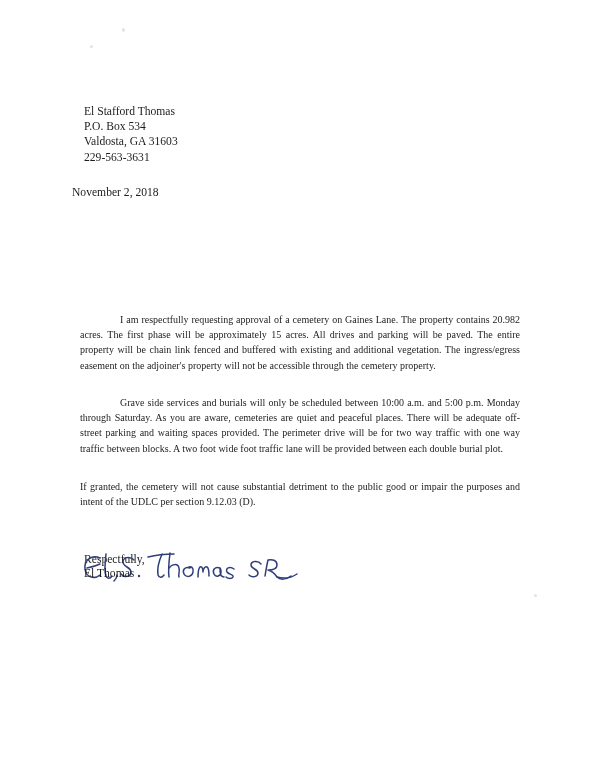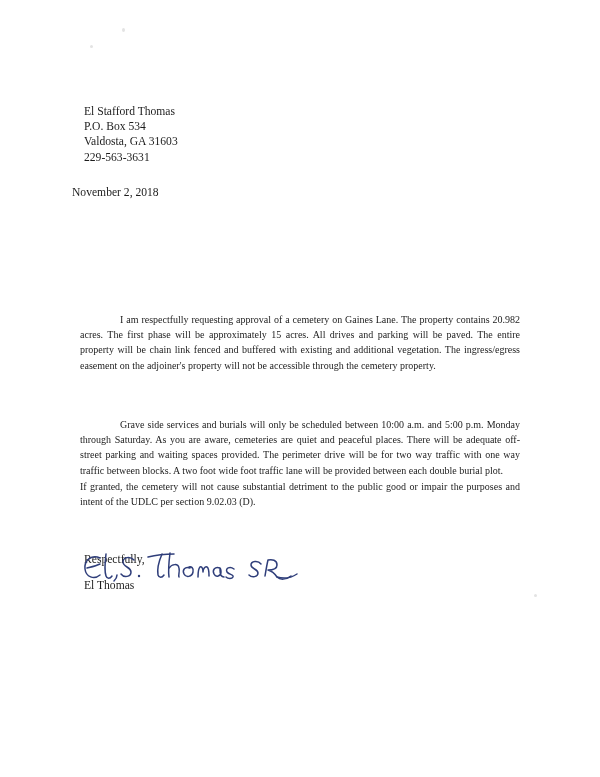--- a/index.html
+++ b/index.html
@@ -50,25 +50,25 @@
   .para {
     position: absolute;
     left: 58px;
     width: 440px;
     font-size: 10px;
     line-height: 15.2px;
     text-align: justify;
     text-indent: 40px;
   }
   .para.p1 { top: 312px; }
-  .para.p2 { top: 417px; }
+  .para.p2 { top: 395px; }
   .para.p3 { top: 479px; text-indent: 0; }
 
   .closing { left: 62px; top: 552px; }
-  .signer  { left: 62px; top: 578px; }
+  .signer  { left: 62px; top: 566px; }
 
   .signature {
     position: absolute;
     left: 56px;
     top: 548px;
     width: 240px;
     height: 40px;
   }
   .signature svg { display: block; width: 240px; height: 40px; }
 </style>
@@ -89,21 +89,21 @@
 229-563-3631</div>
 
   <div class="block date">November 2, 2018</div>
 
 
 
   <div class="para p1">I am respectfully requesting approval of a cemetery on Gaines Lane.  The property contains 20.982 acres.  The first phase will be approximately 15 acres.  All drives and parking will be paved.  The entire property will be chain link fenced and buffered with existing and additional vegetation.  The ingress/egress easement on the adjoiner's property will not be accessible through the cemetery property.</div>
 
   <div class="para p2">Grave side services and burials will only be scheduled between 10:00 a.m. and 5:00 p.m. Monday through Saturday.  As you are aware, cemeteries are quiet and peaceful places. There will be adequate off-street parking and waiting spaces provided.  The perimeter drive will be for two way traffic with one way traffic between blocks.  A two foot wide foot traffic lane will be provided between each double burial plot.</div>
 
-  <div class="para p3">If granted, the cemetery will not cause substantial detriment to the public good or impair the purposes and intent of the UDLC per section 9.02.03 (D).</div>
+  <div class="para p3">If granted, the cemetery will not cause substantial detriment to the public good or impair the purposes and intent of the UDLC per section 9.12.03 (D).</div>
 
   <div class="block closing">Respectfully,</div>
 
   <div class="signature" aria-label="El. S. Thomas SR">
     <svg viewBox="0 0 240 40" xmlns="http://www.w3.org/2000/svg" fill="none" stroke="#2f3e7a" stroke-width="1.5" stroke-linecap="round" stroke-linejoin="round">
 
       <path d="M22 10 C14 6, 6 12, 7 21 C8 29, 16 32, 22 27"></path>
       <path d="M9 20 C13 19, 18 18, 22 16"></path>
       <path d="M28 6 C27 14, 26 22, 28 28 C29 31, 32 31, 34 28"></path>
 

